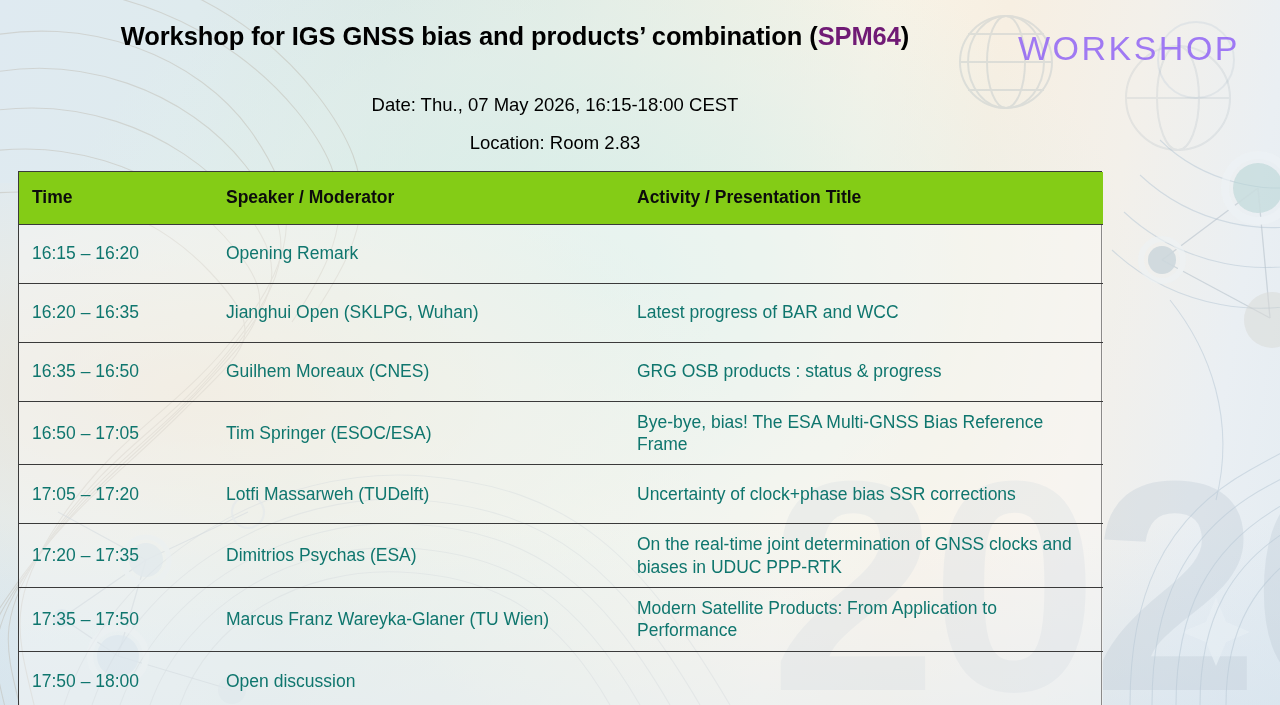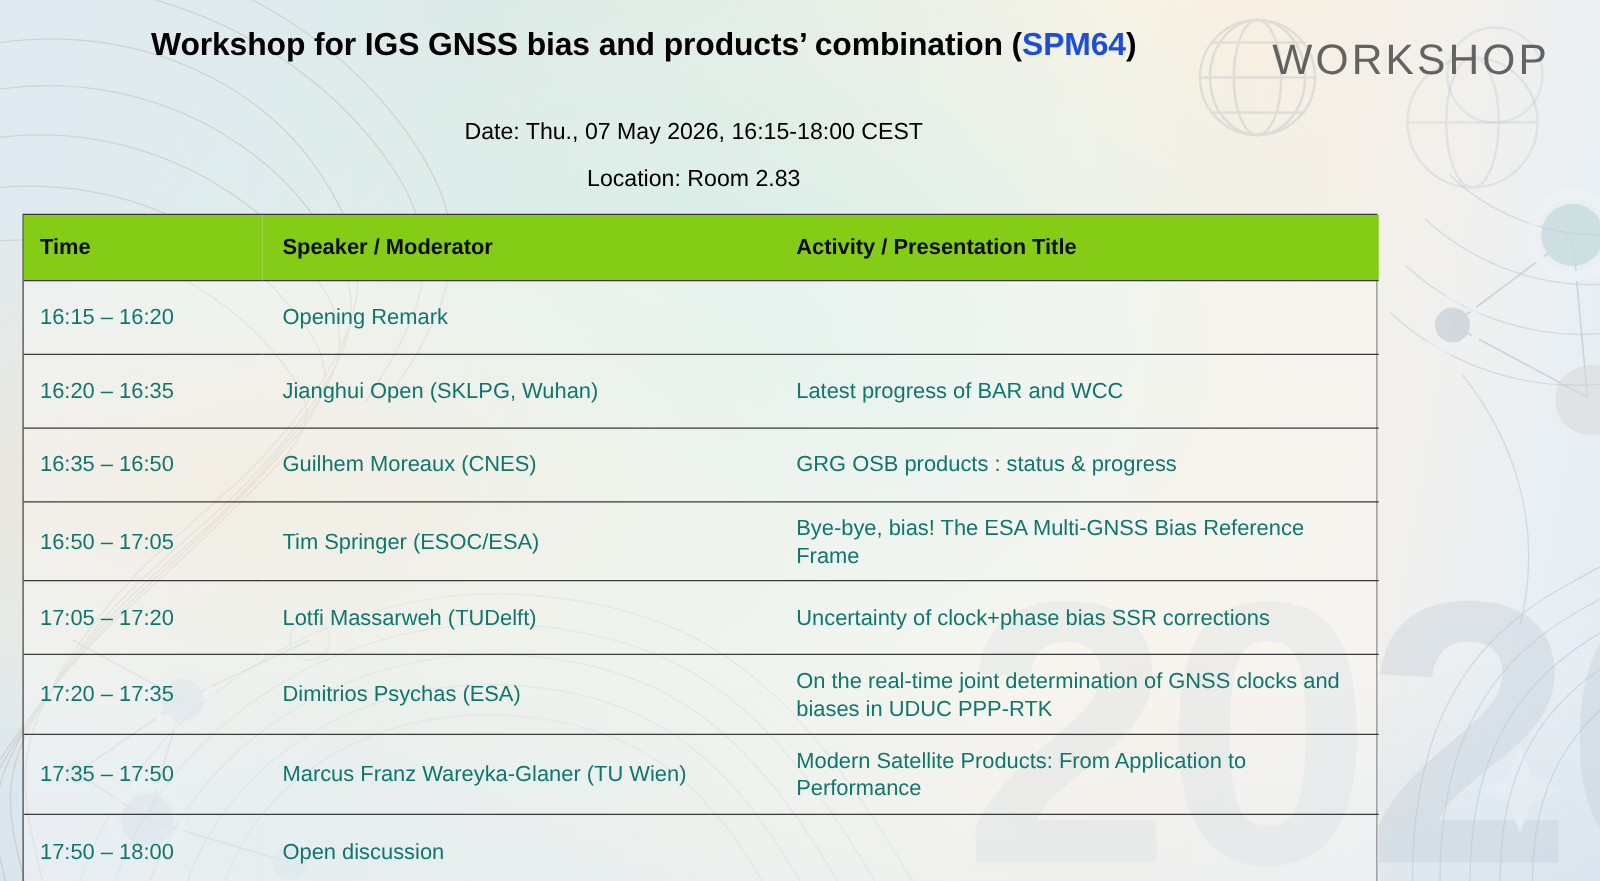--- a/index.html
+++ b/index.html
@@ -78,37 +78,37 @@
     font-size: 42px;
     font-weight: bold;
     letter-spacing: 2px;
     color: #9aa3a8;
     opacity: .92;
   }
   .logo-line2 {
     font-size: 34px;
     font-weight: normal;
     letter-spacing: 2.5px;
-    color: #404040;
+    color: #8b5cf6;
     opacity: .80;
     margin-top: 3px;
   }
 
   
   .title {
     position: absolute;
     left: 0; top: 22px;
     width: 1030px;
     text-align: center;
     font-size: 25.5px;
     font-weight: bold;
     color: #000;
     letter-spacing: -0.1px;
   }
-  .title .code { color: #1d4ed8; }
+  .title .code { color: #701a75; }
 
   .subline {
     position: absolute;
     left: 0;
     width: 1110px;
     text-align: center;
     font-size: 18.5px;
     color: #000000;
   }
   .subline.d1 { top: 94px; }

